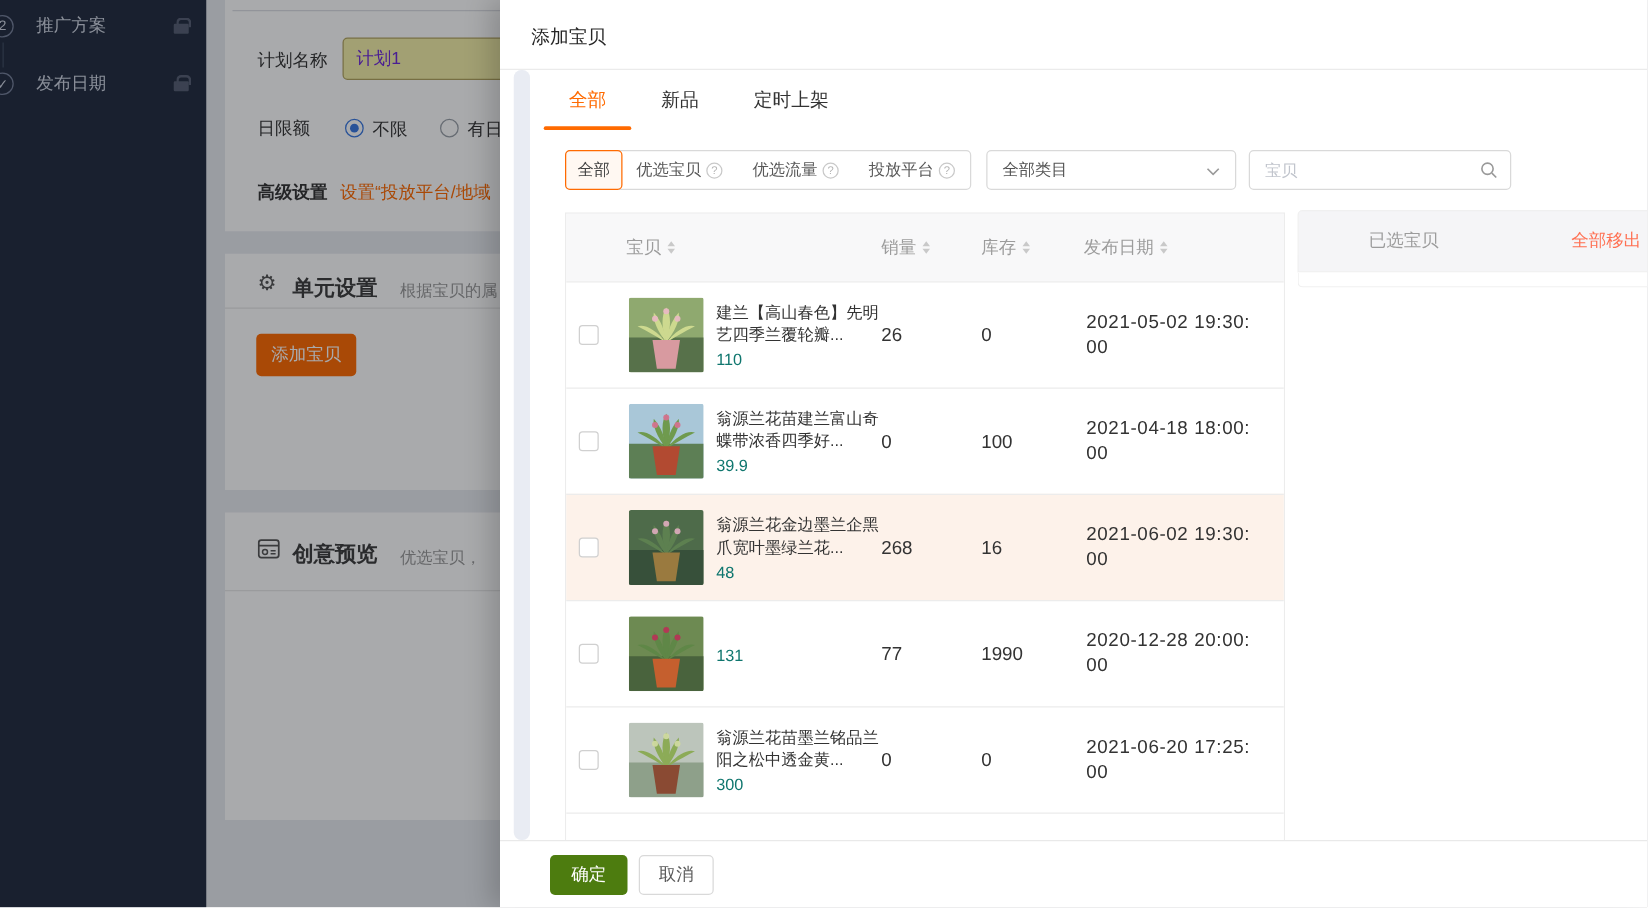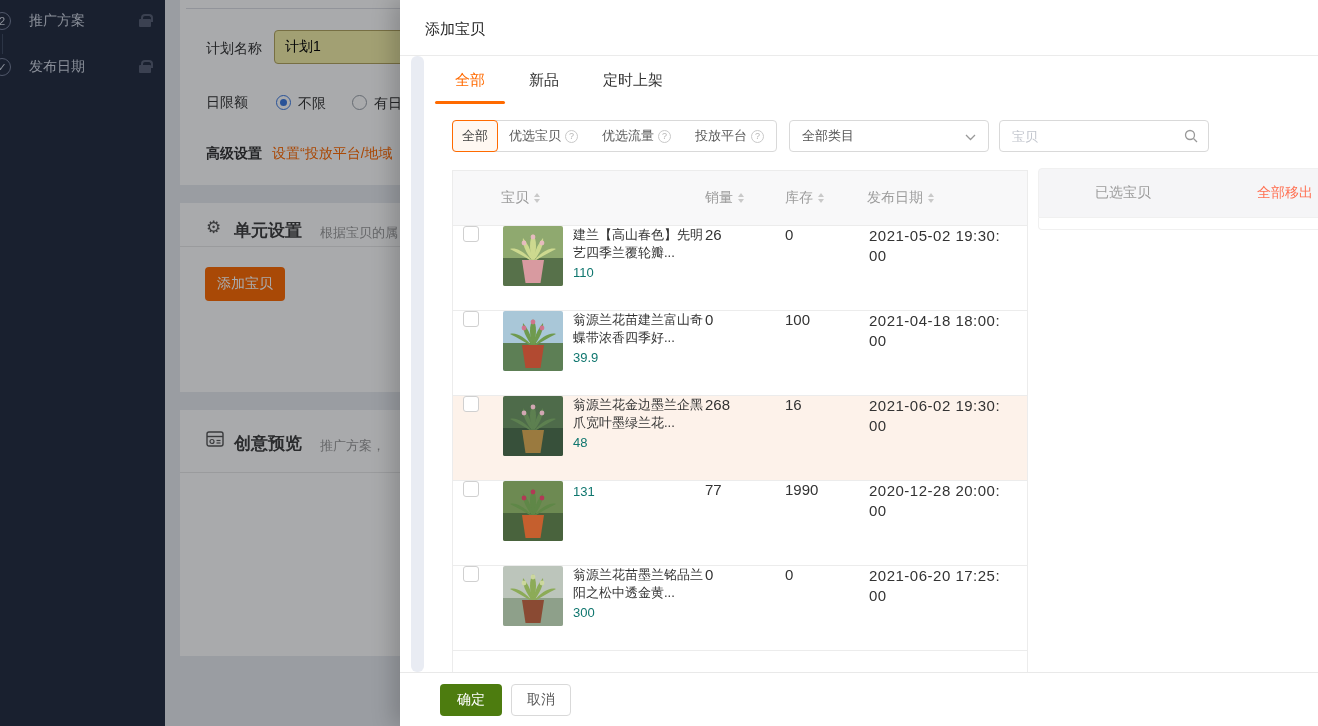--- a/index.html
+++ b/index.html
@@ -18,21 +18,21 @@
   .lock{position:relative;width:12px;height:8px;background:#565f73;border-radius:1px;margin-left:auto;margin-right:14px;margin-top:4px;}
   .lock::before{content:"";position:absolute;left:2px;top:-5px;width:8px;height:6px;border:2px solid #565f73;border-bottom:none;border-radius:4px 4px 0 0;}
 
   .bg-card{position:absolute;left:180px;width:240px;background:#ffffff;z-index:1;overflow:hidden;text-decoration:underline;}
   #card1{top:0;height:185px;}
   #card2{top:203px;height:189px;}
   #card3{top:410px;height:246px;}
   .card-topline{position:absolute;left:6px;right:0;top:8px;height:1px;background:#dcdee3;}
   .fl{position:absolute;font-size:14px;color:#333;white-space:nowrap;}
   .plan-input{position:absolute;left:94px;top:30px;width:150px;height:34px;background:#f4f0a8;
-              border:1px solid #b3a55f;border-radius:4px;padding:0 10px;font-size:14px;color:#000000;outline:none;
+              border:1px solid #b3a55f;border-radius:4px;padding:0 10px;font-size:14px;color:#6d28d9;outline:none;
               font-family:"Liberation Sans","DejaVu Sans",sans-serif;}
   .radio{position:absolute;width:15px;height:15px;border-radius:50%;}
   .radio-on{border:1px solid #3a78e0;}
   .radio-on::after{content:"";position:absolute;left:3px;top:3px;width:7px;height:7px;border-radius:50%;background:#3a78e0;}
   .radio-off{border:1px solid #9aa0a8;background:#fff;}
   .link-orange{color:#ff6a00;}
   .sec-icon{position:absolute;left:26px;top:14px;font-size:17px;color:#555;}
   .sec-title{position:absolute;left:54px;top:16px;font-size:17px;font-weight:bold;color:#3c3c3c;white-space:nowrap;}
   .sec-sub{position:absolute;left:140px;top:21px;font-size:13px;color:#999;white-space:nowrap;}
   .sec-divider{position:absolute;left:0;right:0;height:1px;background:#e8e8e8;}
@@ -75,21 +75,21 @@
   .th{display:flex;align-items:center;}
   .th-spacer{width:48px;}
   .th-item{width:204px;}
   .th-sales{width:80px;}
   .th-stock{width:82px;}
   .th-date{flex:1;}
   .sort{display:inline-flex;flex-direction:column;margin-left:5px;gap:2px;cursor:pointer;}
   .s-up{width:0;height:0;border-left:3.5px solid transparent;border-right:3.5px solid transparent;border-bottom:4px solid #c9c9c9;}
   .s-down{width:0;height:0;border-left:3.5px solid transparent;border-right:3.5px solid transparent;border-top:4px solid #c9c9c9;}
 
-  .trow{display:flex;height:85px;border-top:1px solid #ececec;background:#fff;}
+  .trow{display:flex;align-items:center;height:85px;border-top:1px solid #ececec;background:#fff;}
   .trow.hl{background:#fdf2ea;}
   .trow-partial{height:30px;}
   .cb{width:16px;height:16px;border:1px solid #d0d0d0;border-radius:3px;background:#fff;margin-left:10px;flex:none;cursor:pointer;}
   .thumb{width:60px;height:60px;margin-left:24px;border-radius:2px;overflow:hidden;flex:none;}
   .t-bg1{fill:var(--bg1);} .t-bg2{fill:var(--bg2);} .t-leaf{fill:var(--leaf);} .t-flower{fill:var(--flower);opacity:.95;} .t-pot{fill:var(--pot);}
   .tinfo{width:132px;margin-left:10px;display:flex;flex-direction:column;}
   .title{font-size:13px;color:#333;line-height:18px;max-height:36px;overflow:hidden;}
   .price{font-size:13px;color:#0f766e;margin-top:3px;}
   .cell-num{width:80px;font-size:15px;color:#333;}
   .cell-stock{width:82px;}
@@ -153,21 +153,21 @@
     <span class="sec-icon" style="top:20px;">
       <svg width="18" height="18" viewBox="0 0 18 18">
           <rect x="1" y="2" width="16" height="14" rx="2" fill="none" stroke="#555" stroke-width="1.4"></rect>
           <line x1="1" y1="6.5" x2="17" y2="6.5" stroke="#555" stroke-width="1.4"></line>
           <circle cx="6" cy="11.5" r="2" fill="none" stroke="#555" stroke-width="1.2"></circle>
           <line x1="10.5" y1="10.5" x2="14.5" y2="10.5" stroke="#555" stroke-width="1.2"></line>
           <line x1="10.5" y1="13" x2="14.5" y2="13" stroke="#555" stroke-width="1.2"></line>
         </svg>
     </span>
     <span class="sec-title" style="top:22px;">创意预览</span>
-    <span class="sec-sub" style="top:27px;">推广方案，</span>
+    <span class="sec-sub" style="top:27px;">优选宝贝，</span>
     <span class="sec-divider" style="top:62px;"></span>
   </div>
 
   <div class="overlay"></div>
 
   <div class="modal">
     <div class="modal-header">
       <span class="modal-title">添加宝贝</span>
     </div>
 

